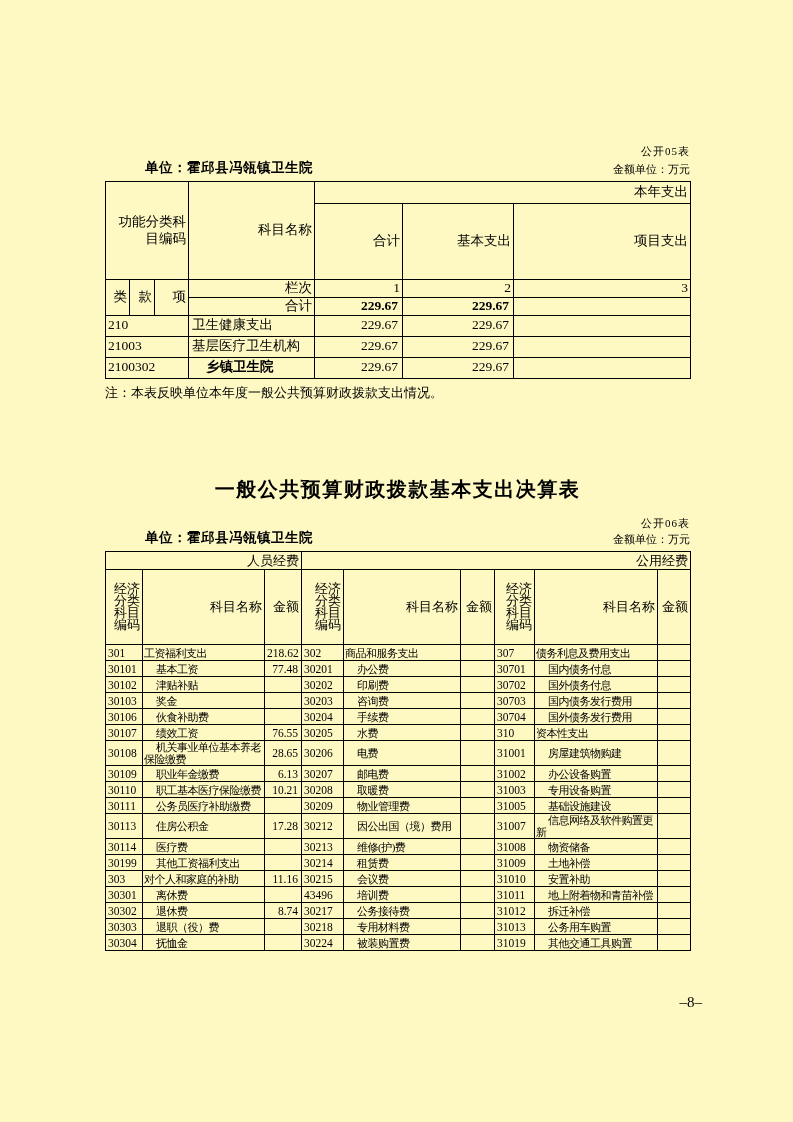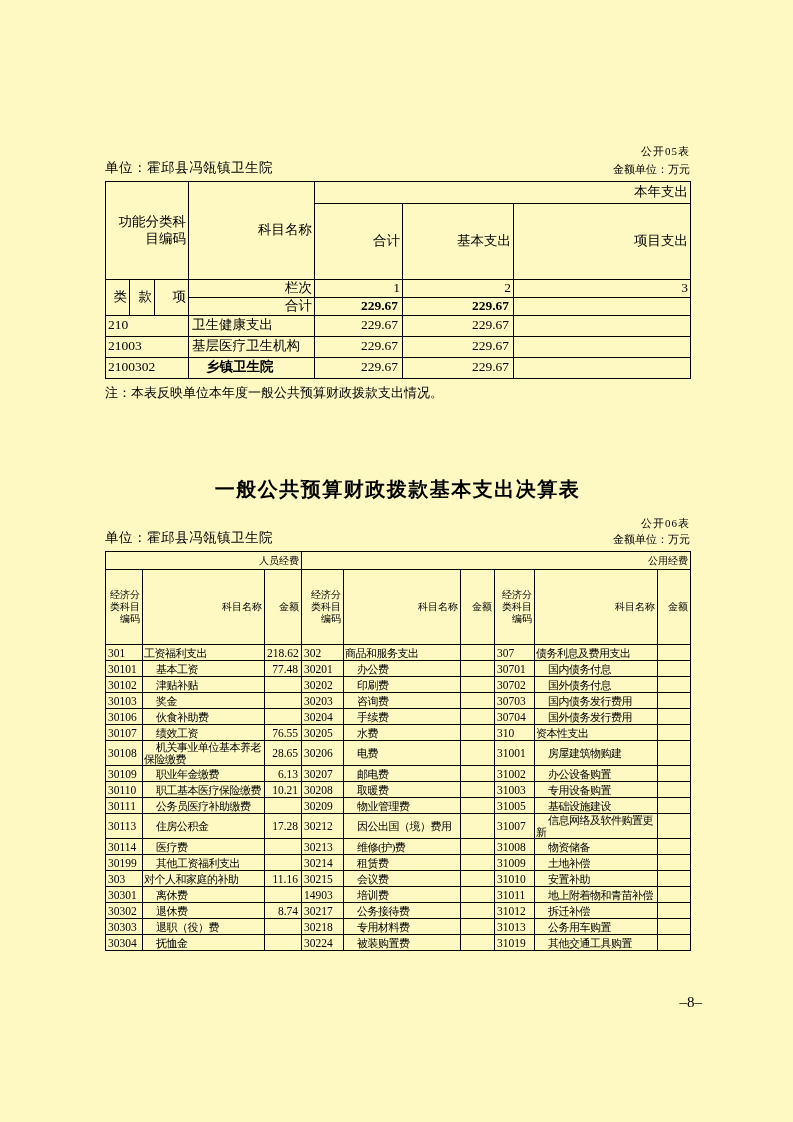--- a/index.html
+++ b/index.html
@@ -10,21 +10,21 @@
     width: 793px; height: 1122px;
     margin: 0 auto;
     background: #fef9c3;
     overflow: hidden;
   }
   .content { position: absolute; left: 105px; top: 0; width: 585px; height: 100%; }
   .abs { position: absolute; left: 0; right: 0; }
 
   .sheet-label { text-align: right; font-size: 11px; letter-spacing: 1px; }
   .unit-row { display: flex; justify-content: space-between; align-items: flex-end; }
-  .unit-label { font-size: 13.5px; font-weight: normal; letter-spacing: .5px; }
+  .unit-label { font-size: 13.5px; font-weight: bold; letter-spacing: .5px; margin-left: 40px; }
   .amount-unit { font-size: 11px; }
 
   table { border-collapse: collapse; table-layout: fixed; width: 585px; }
   td {
     border: 1px solid #000;
     overflow: hidden;
     vertical-align: middle;
     padding: 0 2px;
     line-height: 1.25;
   }
@@ -47,21 +47,21 @@
   
   #t2-title {
     top: 476px; text-align: center;
     font-size: 20px; font-weight: bold; letter-spacing: 1.5px;
     font-family: "Liberation Sans", "DejaVu Sans", sans-serif;
   }
   #table2 { top: 551px; }
   #table2 td { font-size: 11.5px; line-height: 12px; }
   #table2 thead tr.g1 { height: 18px; }
   #table2 thead tr.g2 { height: 75px; }
-  #table2 thead td { font-size: 10px; }
+  #table2 thead td { font-size: 13px; }
   #table2 tbody tr { height: 16px; }
   #table2 .name-cell { font-size: 11px; letter-spacing: -0.5px; padding: 0 1px; }
   #table2 .name-cell.indent { text-indent: 12px; }
   #table2 .code-cell { padding-left: 2px; }
   #table2 .amount-cell { text-align: right; padding-right: 3px; }
 
   #t1-sheet { top: 144px; }
   #t1-unit-row { top: 159px; }
   #t2-sheet { top: 516px; }
   #t2-unit-row { top: 529px; }
@@ -332,21 +332,21 @@
             <td class="name-cell indent">会议费</td>
             <td class="amount-cell"></td>
             <td class="code-cell">31010</td>
             <td class="name-cell indent">安置补助</td>
             <td class="amount-cell"></td>
           </tr>
           <tr>
             <td class="code-cell">30301</td>
             <td class="name-cell indent">离休费</td>
             <td class="amount-cell"></td>
-            <td class="code-cell">14903</td>
+            <td class="code-cell">43496</td>
             <td class="name-cell indent">培训费</td>
             <td class="amount-cell"></td>
             <td class="code-cell">31011</td>
             <td class="name-cell indent">地上附着物和青苗补偿</td>
             <td class="amount-cell"></td>
           </tr>
           <tr>
             <td class="code-cell">30302</td>
             <td class="name-cell indent">退休费</td>
             <td class="amount-cell">8.74</td>

